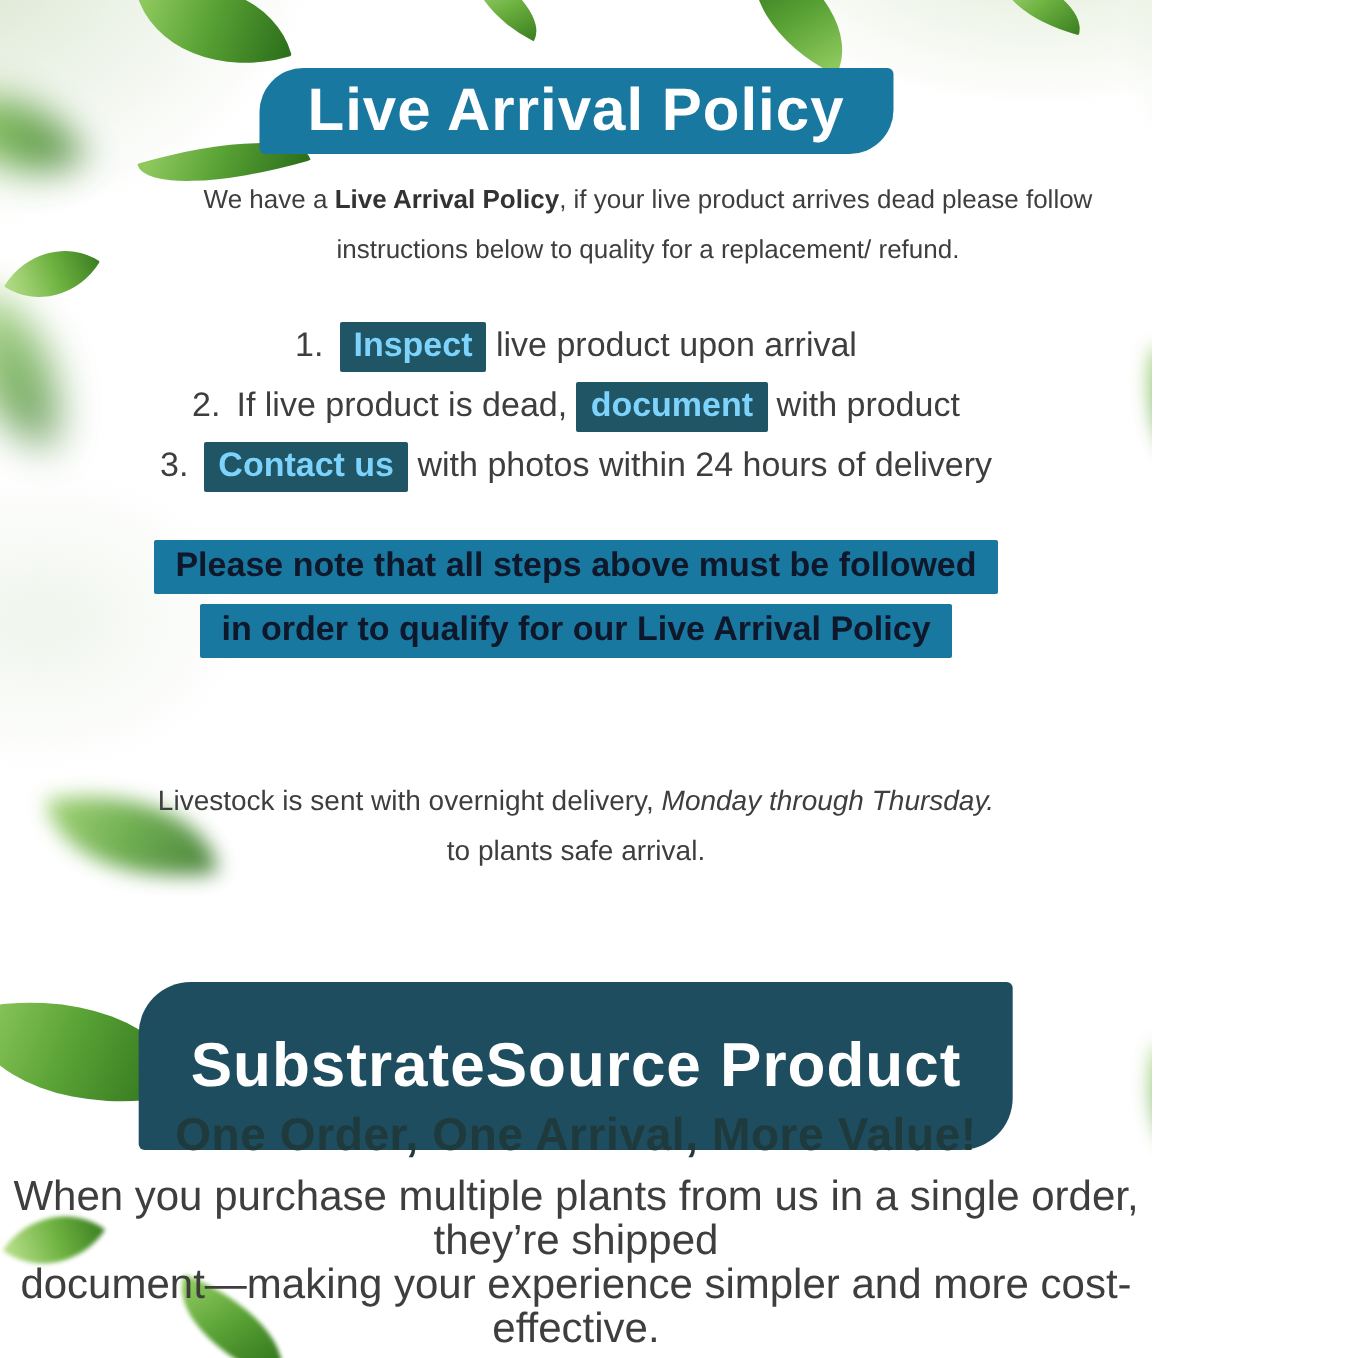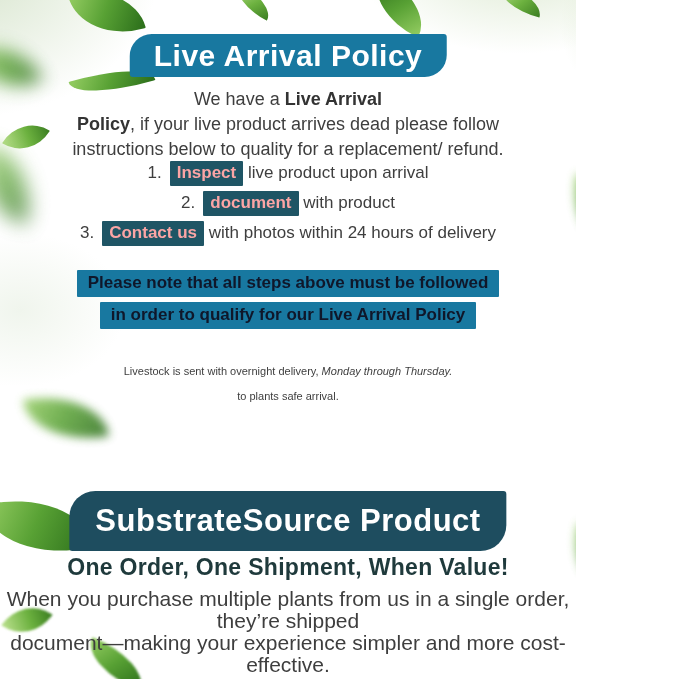--- a/index.html
+++ b/index.html
@@ -26,42 +26,42 @@
   .banner{
     position:absolute;left:50%;transform:translateX(-50%);
     color:#fff;font-weight:bold;white-space:nowrap;
     display:flex;align-items:center;justify-content:center;
   }
   .banner-top{
     top:34px;height:43px;padding:0 24px;font-size:30px;letter-spacing:.5px;
     background:#1878A0;border-radius:22px 3px 22px 3px;
   }
   .banner-product{
-    top:491px;height:52px;padding:4px 26px;font-size:31px;letter-spacing:.5px;
+    top:491px;height:52px;padding:16px 26px;font-size:31px;letter-spacing:.5px;
     background:#1E4D5F;border-radius:26px 3px 26px 3px;
   }
   .center-text{position:absolute;left:0;width:100%;text-align:center;}
-  .intro{top:87px;font-size:18px;line-height:25px;}
+  .intro{top:87px;font-size:13px;line-height:25px;padding-left:36px;}
   .b{font-weight:bold;color:#333;}
   .it{font-style:italic;}
   .steps{top:158px;}
   .step{height:30px;display:flex;align-items:center;justify-content:center;font-size:17px;}
   .step-num{margin-right:8px;}
   .hl{
-    background:#1F5565;color:#fca5a5;font-weight:bold;
+    background:#1F5565;color:#7dd3fc;font-weight:bold;
     padding:2px 7px 3px;border-radius:1px;white-space:pre;
   }
   .pre,.post{white-space:pre;}
   .notes{top:270px;}
   .note-line{margin-bottom:5px;}
   .note-chip{
     display:inline-block;background:#1878A0;color:#0f172a;font-weight:bold;
     font-size:17px;padding:3px 11px 4px;border-radius:1px;white-space:pre;
   }
-  .shipping{top:359px;font-size:11px;line-height:25px;}
+  .shipping{top:388px;font-size:14px;line-height:25px;}
   .value-headline{
     top:554px;font-size:23px;font-weight:bold;color:#1F3A3C;letter-spacing:.3px;
   }
   .value-body{top:588px;font-size:21px;line-height:22px;}
 </style>
 </head>
 <body>
 
 <div class="canvas">
 
@@ -97,20 +97,21 @@
 
     <div class="center-text steps">
       <div class="step">
         <span class="step-num">1.</span>
           <span class="pre"></span>
           <span class="hl">Inspect</span>
           <span class="post"> live product upon arrival</span>
       </div>
       <div class="step">
         <span class="step-num">2.</span>
+          <span class="pre">If live product is dead, </span>
           <span class="hl">document</span>
           <span class="post"> with product</span>
       </div>
       <div class="step">
         <span class="step-num">3.</span>
           <span class="pre"></span>
           <span class="hl">Contact us</span>
           <span class="post"> with photos within 24 hours of delivery</span>
       </div>
     </div>
@@ -126,21 +127,21 @@
 
     <div class="center-text shipping">
       <div><span class="pre">Livestock is sent with overnight delivery, </span><span class="it">Monday through Thursday.</span></div>
       <div>to plants safe arrival.</div>
     </div>
 
     <div class="banner banner-product">
       <span>SubstrateSource Product</span>
     </div>
 
-    <div class="center-text value-headline">One Order, One Shipment, When Value!</div>
+    <div class="center-text value-headline">One Order, One Arrival, More Value!</div>
 
     <div class="center-text value-body">
       <div>When you purchase multiple plants from us in a single order, they’re shipped</div>
       <div>document—making your experience simpler and more cost-effective.</div>
     </div>
 
   </div>
 </div>
 
 </body></html>

